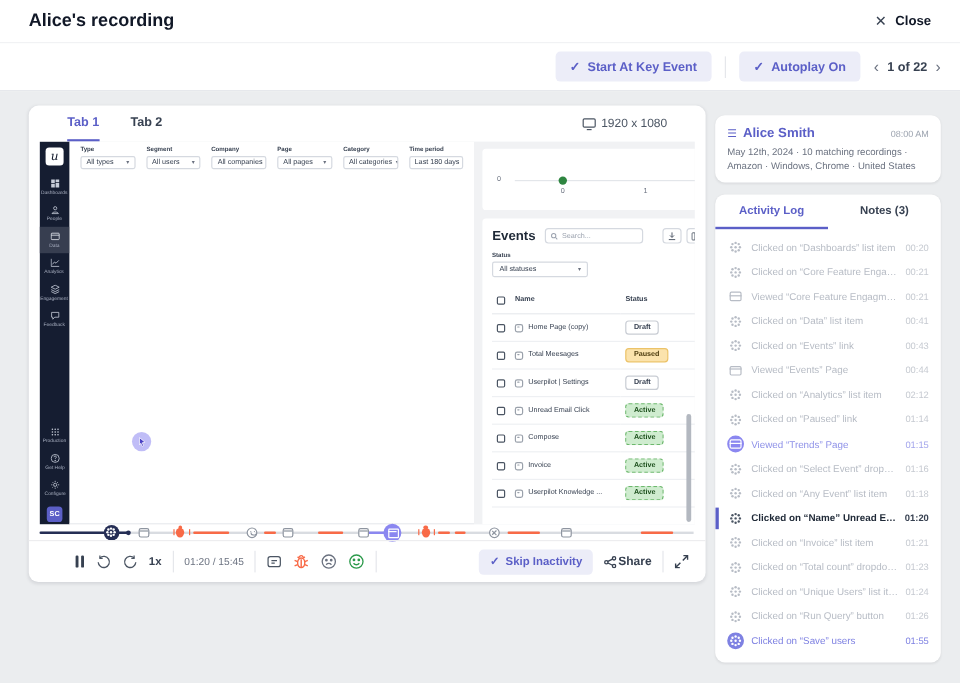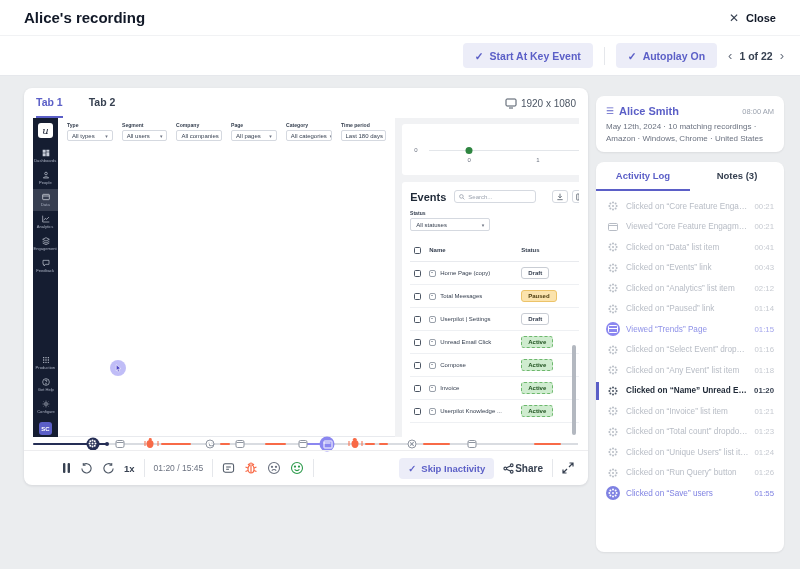--- a/index.html
+++ b/index.html
@@ -16,21 +16,21 @@
   
   .toolbar{position:absolute;top:36px;left:0;right:0;height:40px;background:#fff;border-bottom:1px solid #e6e8ec;display:flex;align-items:center;justify-content:flex-end;gap:11px;padding:0 16px}
   .tbtn{display:flex;align-items:center;gap:6px;height:25px;padding:0 12px;border:none;border-radius:4px;background:#ecedf8;color:#5b5fc7;font-family:inherit;font-size:10.5px;font-weight:700;cursor:pointer}
   .vsep{width:1px;height:18px;background:#e5e7eb}
   .pager{display:flex;align-items:center;gap:7px}
   .chev{background:none;border:none;font-size:13px;color:#6b7280;cursor:pointer;line-height:1}
   .pager-label{font-size:10.5px;font-weight:600;color:#374151}
 
   
   .player-card{position:absolute;left:24px;top:88px;width:564px;height:397px;background:#fff;border-radius:8px;box-shadow:0 1px 3px rgba(20,24,40,.10)}
-  .tabbar{height:30px;display:flex;align-items:stretch;padding:0 12px;gap:26px}
+  .tabbar{height:30px;display:flex;align-items:stretch;padding:0 32px;gap:26px}
   .ptab{background:none;border:none;border-bottom:2px solid transparent;font-family:inherit;font-size:10.5px;font-weight:700;color:#374151;cursor:pointer;padding:0}
   .ptab.active{color:#5b5fc7;border-bottom-color:#5b5fc7}
   .resolution{margin-left:auto;display:flex;align-items:center;gap:4px;font-size:10px;color:#4b5563}
   .resolution svg{stroke:#4b5563}
 
   
   .screenshot{position:absolute;left:9px;top:30px;width:546px;height:319px;display:flex;background:#f1f2f4;overflow:hidden}
   .app-sidebar{flex:none;width:25px;background:#151d31;display:flex;flex-direction:column;align-items:center;padding-top:5px}
   .app-logo{width:15px;height:15px;background:#fff;border-radius:3px;display:flex;align-items:center;justify-content:center;font-family:"DejaVu Serif",serif;font-style:italic;font-size:10px;color:#10182b;margin-bottom:7px;flex:none}
   .snav{width:100%;display:flex;flex-direction:column;align-items:center;gap:1px;padding:4px 0 3px;flex:none}
@@ -627,20 +627,27 @@
       <div class="uc-meta">May 12th, 2024 · 10 matching recordings · Amazon · Windows, Chrome · United States</div>
     </div>
 
     <div class="activity-card">
       <div class="a-tabs">
         <button class="a-tab active">Activity Log</button>
         <button class="a-tab">Notes (3)</button>
       </div>
       <div class="a-list">
 
+          <div class="a-item dim">
+            <span class="a-ic">
+              <span class="a-glyph click"></span>
+            </span>
+            <span class="a-text">Clicked on “Dashboards” list item</span>
+            <span class="a-time">00:20</span>
+          </div>
 
           <div class="a-item dim">
             <span class="a-ic">
               <span class="a-glyph click"></span>
             </span>
             <span class="a-text">Clicked on “Core Feature Engagem...</span>
             <span class="a-time">00:21</span>
           </div>
 
           <div class="a-item dim">
@@ -660,20 +667,27 @@
           </div>
 
           <div class="a-item dim">
             <span class="a-ic">
               <span class="a-glyph click"></span>
             </span>
             <span class="a-text">Clicked on “Events” link</span>
             <span class="a-time">00:43</span>
           </div>
 
+          <div class="a-item dim">
+            <span class="a-ic">
+              <span class="a-glyph page"></span>
+            </span>
+            <span class="a-text">Viewed “Events” Page</span>
+            <span class="a-time">00:44</span>
+          </div>
 
           <div class="a-item dim">
             <span class="a-ic">
               <span class="a-glyph click"></span>
             </span>
             <span class="a-text">Clicked on “Analytics” list item</span>
             <span class="a-time">02:12</span>
           </div>
 
           <div class="a-item dim">

